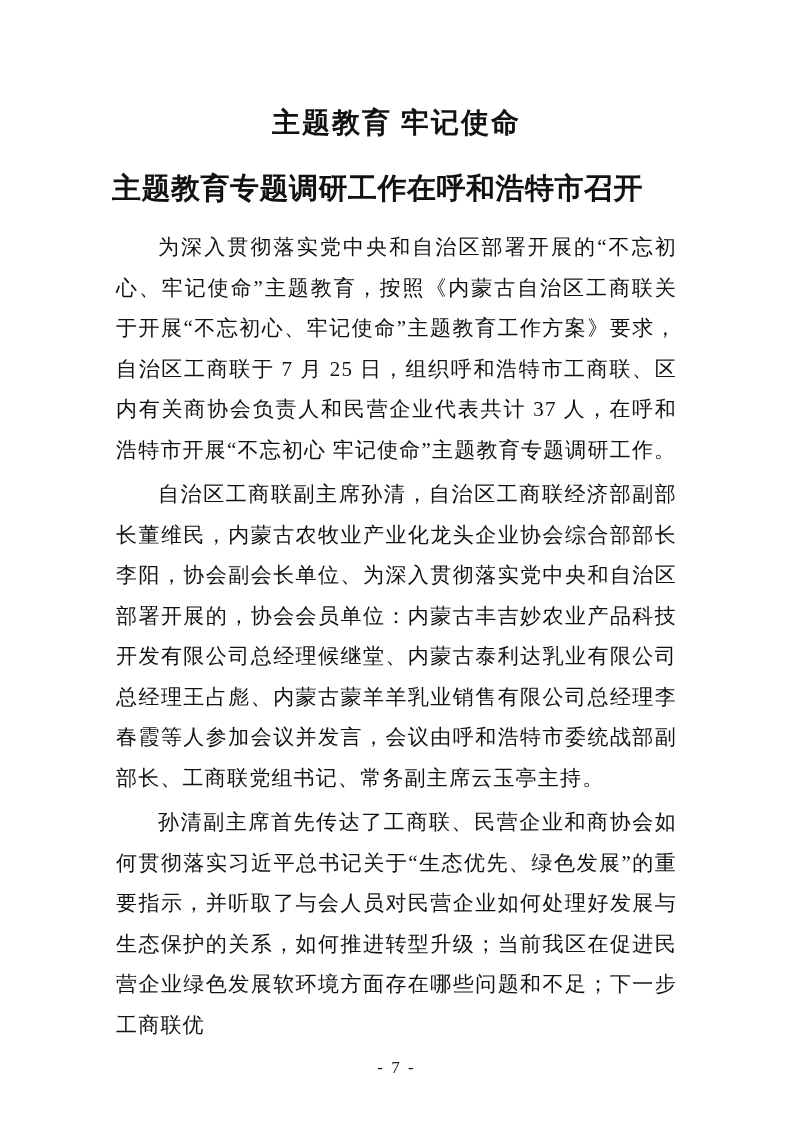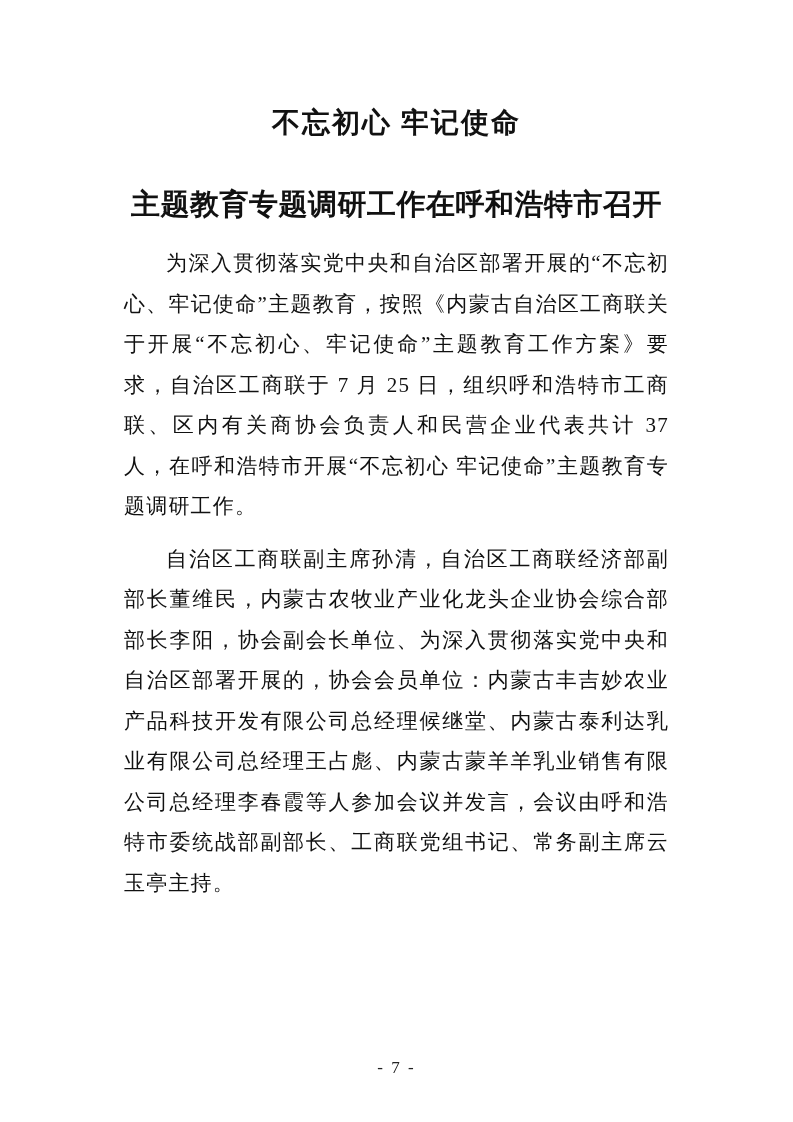--- a/index.html
+++ b/index.html
@@ -20,55 +20,55 @@
   .title-line1 {
     margin-top: 106px;
     text-align: center;
     font-size: 28px;
     font-weight: bold;
     letter-spacing: 2px;
     line-height: 34px;
     white-space: pre;
   }
   .title-line2 {
-    margin-top: 46px;
-    text-align: center;
+    margin-top: 30px;
     font-size: 29px;
     font-weight: bold;
     letter-spacing: 0.5px;
     line-height: 36px;
   }
   .body-text {
     margin-top: 21px;
     font-size: 21px;
     line-height: 40.5px;
     letter-spacing: 1.2px;
     text-align: justify;
   }
   .body-text p {
     text-indent: 2em;
-    margin: 12px;
+    margin: 4px;
   }
   .page-footer {
     position: absolute;
     left: 0;
     bottom: 44px;
     width: 100%;
     text-align: center;
     font-size: 17px;
     letter-spacing: 2px;
     color: #222222;
   }
 </style>
 </head>
 <body>
 
 <div class="page">
   <div class="content">
-    <div class="title-line1">不忘初心 牢记使命</div>
+    <div class="title-line1">主题教育 牢记使命</div>
     <div class="title-line2">主题教育专题调研工作在呼和浩特市召开</div>
     <div class="body-text">
       <p>为深入贯彻落实党中央和自治区部署开展的“不忘初心、牢记使命”主题教育，按照《内蒙古自治区工商联关于开展“不忘初心、牢记使命”主题教育工作方案》要求，自治区工商联于 7 月 25 日，组织呼和浩特市工商联、区内有关商协会负责人和民营企业代表共计 37 人，在呼和浩特市开展“不忘初心 牢记使命”主题教育专题调研工作。</p>
       <p>自治区工商联副主席孙清，自治区工商联经济部副部长董维民，内蒙古农牧业产业化龙头企业协会综合部部长李阳，协会副会长单位、为深入贯彻落实党中央和自治区部署开展的，协会会员单位：内蒙古丰吉妙农业产品科技开发有限公司总经理候继堂、内蒙古泰利达乳业有限公司总经理王占彪、内蒙古蒙羊羊乳业销售有限公司总经理李春霞等人参加会议并发言，会议由呼和浩特市委统战部副部长、工商联党组书记、常务副主席云玉亭主持。</p>
+      <p>孙清副主席首先传达了工商联、民营企业和商协会如何贯彻落实习近平总书记关于“生态优先、绿色发展”的重要指示，并听取了与会人员对民营企业如何处理好发展与生态保护的关系，如何推进转型升级；当前我区在促进民营企业绿色发展软环境方面存在哪些问题和不足；下一步工商联优</p>
     </div>
   </div>
   <div class="page-footer">- 7 -</div>
 </div>
 
 </body></html>

